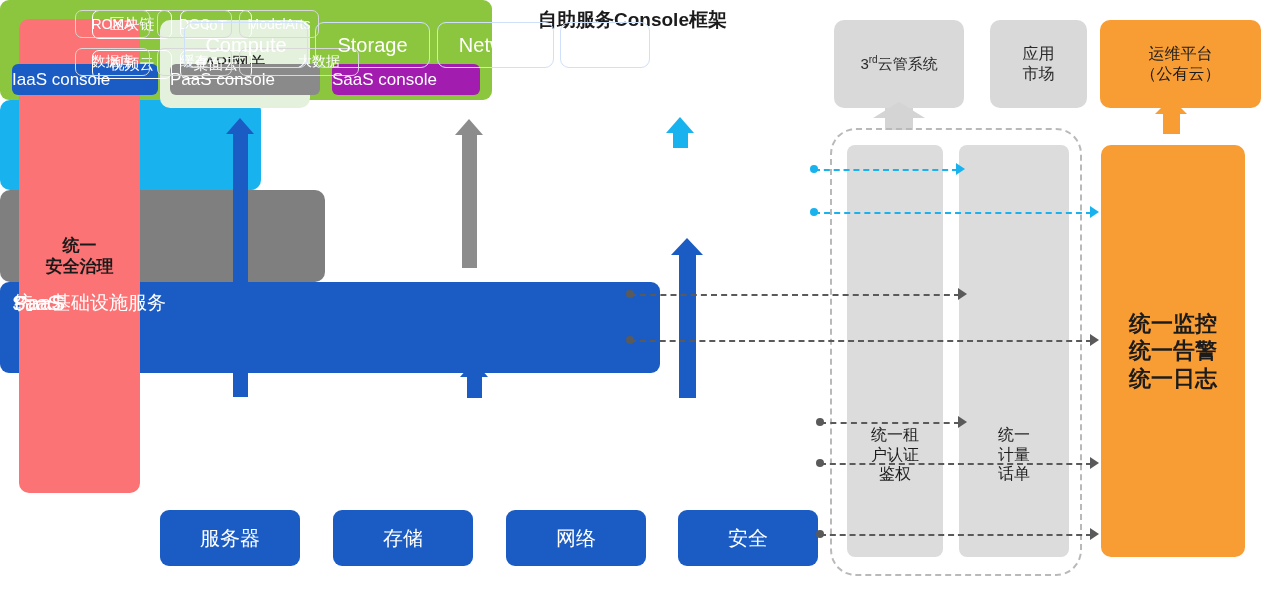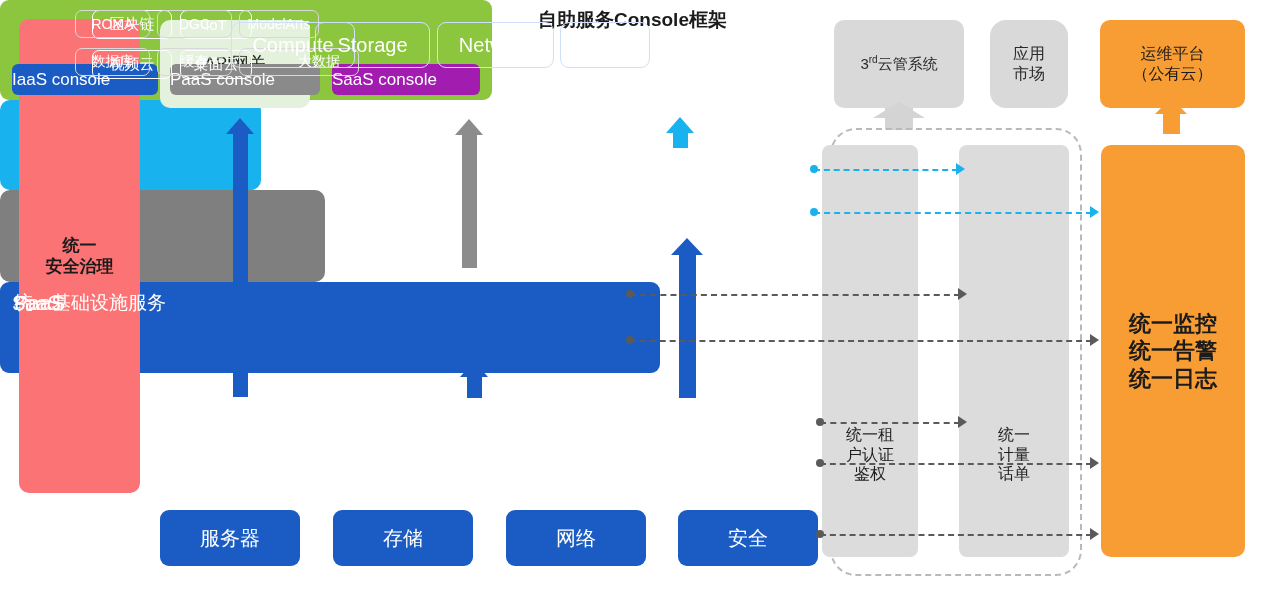--- a/index.html
+++ b/index.html
@@ -22,23 +22,23 @@
   .console-chip{position:absolute;top:64px;height:31px;border-radius:6px;display:flex;align-items:center;
                 justify-content:flex-start;color:#fff;font-size:17px;}
   #chip-iaas{left:12px;width:146px;background:#1b5cc4;}
   #chip-paas{left:170px;width:150px;background:#8a8a8a;}
   #chip-saas{left:332px;width:148px;background:#a21caf;}
 
   
   #thirdparty{left:834px;top:20px;width:130px;height:88px;background:#d9d9d9;border-radius:10px;
               color:#2b2b2b;font-size:15px;}
   #thirdparty sup{font-size:10px;vertical-align:super;}
-  #appmarket{left:990px;top:20px;width:78px;height:88px;background:#d9d9d9;border-radius:16px;
+  #appmarket{left:990px;top:20px;width:97px;height:88px;background:#d9d9d9;border-radius:10px;
              color:#2b2b2b;font-size:16px;}
-  #ops-top{left:1100px;top:20px;width:145px;height:88px;background:#f89c34;border-radius:10px;
+  #ops-top{left:1100px;top:20px;width:161px;height:88px;background:#f89c34;border-radius:10px;
            color:#1c1c1c;font-size:16px;text-align:center;}
 
   
   #saas{left:553px;top:147px;width:261px;height:90px;background:#18b3ef;border-radius:10px;}
   #saas-label{position:absolute;left:12px;top:50%;transform:translateY(-50%);color:#fff;font-size:20px;}
   .saas-chip{position:absolute;height:27px;border:1.6px solid #ffffff;border-radius:7px;color:#fff;
              font-size:15px;display:flex;align-items:center;justify-content:center;background:transparent;}
   #sc-blockchain{left:92px;top:10px;width:78px;}
   #sc-iot{left:180px;top:10px;width:70px;}
   #sc-video{left:92px;top:50px;width:78px;}
@@ -54,21 +54,21 @@
   #pc-modelarts{left:239px;top:10px;width:78px;}
   #pc-db{left:75px;top:48px;width:73px;}
   #pc-cache{left:157px;top:48px;width:73px;}
   #pc-bigdata{left:239px;top:48px;width:78px;padding-left:40px;}
 
   
   #infra{left:160px;top:397px;width:660px;height:91px;background:#1b5cc4;border-radius:9px;}
   #infra-label{position:absolute;left:14px;top:50%;transform:translateY(-50%);color:#fff;font-size:19px;}
   .infra-chip{position:absolute;top:22px;height:44px;border:1.7px solid #cfe0fb;border-radius:9px;
               color:#fff;font-size:20px;display:flex;align-items:center;justify-content:center;}
-  #ic-compute{left:184px;width:122px;margin-left:47px;}
+  #ic-compute{left:184px;width:122px;}
   #ic-storage{left:315px;width:113px;}
   #ic-network{left:437px;width:115px;}
   #ic-cce{left:560px;width:88px;}
 
   
   .bottom-box{position:absolute;top:510px;height:56px;background:#1b5cc4;border-radius:9px;color:#fff;
               font-size:20px;display:flex;align-items:center;justify-content:center;}
   #bb-0{left:160px;width:140px;}
   #bb-1{left:333px;width:140px;}
   #bb-2{left:506px;width:140px;}
@@ -78,21 +78,21 @@
   #dashed-wrap{position:absolute;left:830px;top:128px;width:252px;height:448px;
                border:2.5px dashed #b9b9b9;border-radius:26px;box-sizing:border-box;}
   
   #up-arrow-grey-3rd{position:absolute;left:885px;top:108px;width:28px;height:22px;background:#d4d4d4;}
   #up-arrow-grey-3rd-head{position:absolute;left:873px;top:102px;width:0;height:0;
                           border-left:26px solid transparent;border-right:26px solid transparent;
                           border-bottom:16px solid #d4d4d4;}
 
   
   .grey-col{position:absolute;background:#dcdcdc;border-radius:8px;}
-  #col-auth{left:822px;top:145px;width:96px;height:412px;}
+  #col-auth{left:847px;top:145px;width:96px;height:412px;}
   #col-meter{left:959px;top:145px;width:110px;height:412px;}
   .col-label{position:absolute;left:0;width:100%;text-align:center;color:#1e1e1e;font-size:16px;
              line-height:1.22;}
   #lbl-auth{top:280px;}
   #lbl-meter{top:280px;}
 
   
   #ops-panel{left:1101px;top:145px;width:144px;height:412px;background:#f89c34;border-radius:10px;
              color:#1b1b1b;font-size:22px;font-weight:700;}
 

